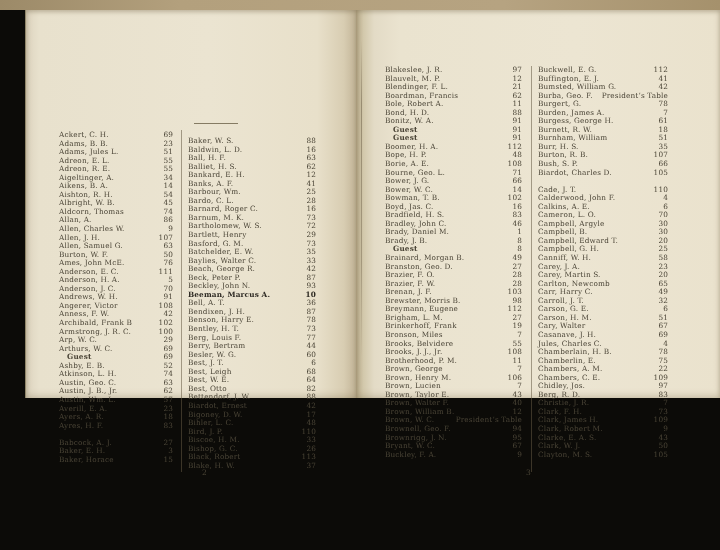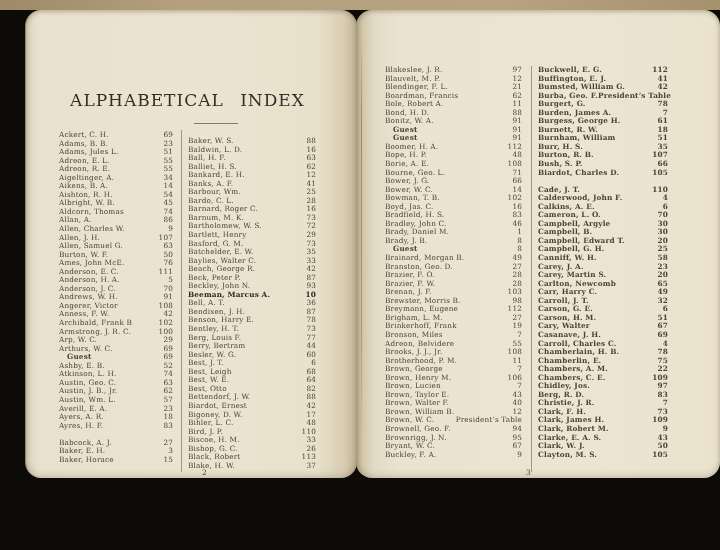--- a/index.html
+++ b/index.html
@@ -7,23 +7,22 @@
     width:720px;height:550px;position:relative;overflow:hidden;
     background:#0c0b08;
     font-family:"DejaVu Serif","Liberation Serif",serif;
   }
   .scene{position:absolute;inset:0;}
   .table-strip{
     position:absolute;left:0;top:0;width:720px;height:10px;
     background:linear-gradient(90deg,#9c8a68,#b3a07d 25%,#b6a381 70%,#a5916c);
   }
   .page{
-    position:absolute;top:10px;height:468px;
+    position:absolute;top:10px;height:388px;
     box-shadow:inset 0 2px 4px rgba(110,95,65,.35), inset 0 -3px 6px rgba(110,95,65,.22);
-    border-radius:16px;
   }
   .page-left{
     left:25px;width:331px;
     background:linear-gradient(90deg,#ddd4bf 0%,#e8e1cd 4%,#ebe4d1 55%,#e8e0ca 88%,#d8cdb2 96%,#c0b295 100%);
     border-left:1px solid #8f8568;
   }
   .page-right{
     left:356px;width:364px;
     background:linear-gradient(90deg,#b9ab8b 0%,#d2c8ab 2%,#e3dbc6 5%,#eae3cf 12%,#ece5d2 60%,#eae2cd 100%);
   }
@@ -40,21 +39,21 @@
     position:absolute;left:168px;top:113px;width:44px;height:1px;
     background:#857b63;
   }
   .vrule{position:absolute;width:1px;background:rgba(100,90,68,.55);}
   .vrule-l{left:155px;top:120px;height:342px;}
   .vrule-r{left:175px;top:56px;height:406px;}
   .col{position:absolute;color:#4a4436;}
   .col-l1{left:33px;top:121px;width:114px;}
   .col-l2{left:162px;top:127px;width:128px;}
   .col-r1{left:29px;top:56px;width:137px;}
-  .col-r2{left:182px;top:56px;width:130px;font-weight:bold;}
+  .col-r2{left:182px;top:56px;width:130px;}
   .row{
     display:flex;justify-content:space-between;align-items:baseline;
     height:8.56px;line-height:8.56px;font-size:7.3px;letter-spacing:.15px;
     white-space:nowrap;
   }
   .row.indent .nm{padding-left:8px;font-weight:bold;}
   .row.bold{font-weight:bold;color:#2e2a23;}
   .pg{text-align:right;}
   .page-num{
     position:absolute;top:458px;text-align:center;font-size:7.5px;color:#4a4436;
@@ -62,21 +61,20 @@
   .page-num-left{left:50px;width:257px;}
   .page-num-right{left:38px;width:269px;}
 </style>
 </head>
 <body>
 
 <div class="scene">
   <div class="table-strip"></div>
 
   <div class="page page-left">
-    <div class="title">ALPHABETICAL  INDEX</div>
     <div class="title-rule"></div>
     <div class="col col-l1">
         <div class="row">
           <span class="nm">Ackert, C. H.</span>
           <span class="pg">69</span>
         </div>
         <div class="row">
           <span class="nm">Adams, B. B.</span>
           <span class="pg">23</span>
         </div>
@@ -515,21 +513,21 @@
         </div>
         <div class="row">
           <span class="nm">Brinkerhoff, Frank</span>
           <span class="pg">19</span>
         </div>
         <div class="row">
           <span class="nm">Bronson, Miles</span>
           <span class="pg">7</span>
         </div>
         <div class="row">
-          <span class="nm">Adreon, Belvidere</span>
+          <span class="nm">Brooks, Belvidere</span>
           <span class="pg">55</span>
         </div>
         <div class="row">
           <span class="nm">Brooks, J. J., Jr.</span>
           <span class="pg">108</span>
         </div>
         <div class="row">
           <span class="nm">Brotherhood, P. M.</span>
           <span class="pg">11</span>
         </div>
@@ -702,21 +700,21 @@
         </div>
         <div class="row">
           <span class="nm">Cary, Walter</span>
           <span class="pg">67</span>
         </div>
         <div class="row">
           <span class="nm">Casanave, J. H.</span>
           <span class="pg">69</span>
         </div>
         <div class="row">
-          <span class="nm">Carroll, Charles C.</span>
+          <span class="nm">Jules, Charles C.</span>
           <span class="pg">4</span>
         </div>
         <div class="row">
           <span class="nm">Chamberlain, H. B.</span>
           <span class="pg">78</span>
         </div>
         <div class="row">
           <span class="nm">Chamberlin, E.</span>
           <span class="pg">75</span>
         </div>

